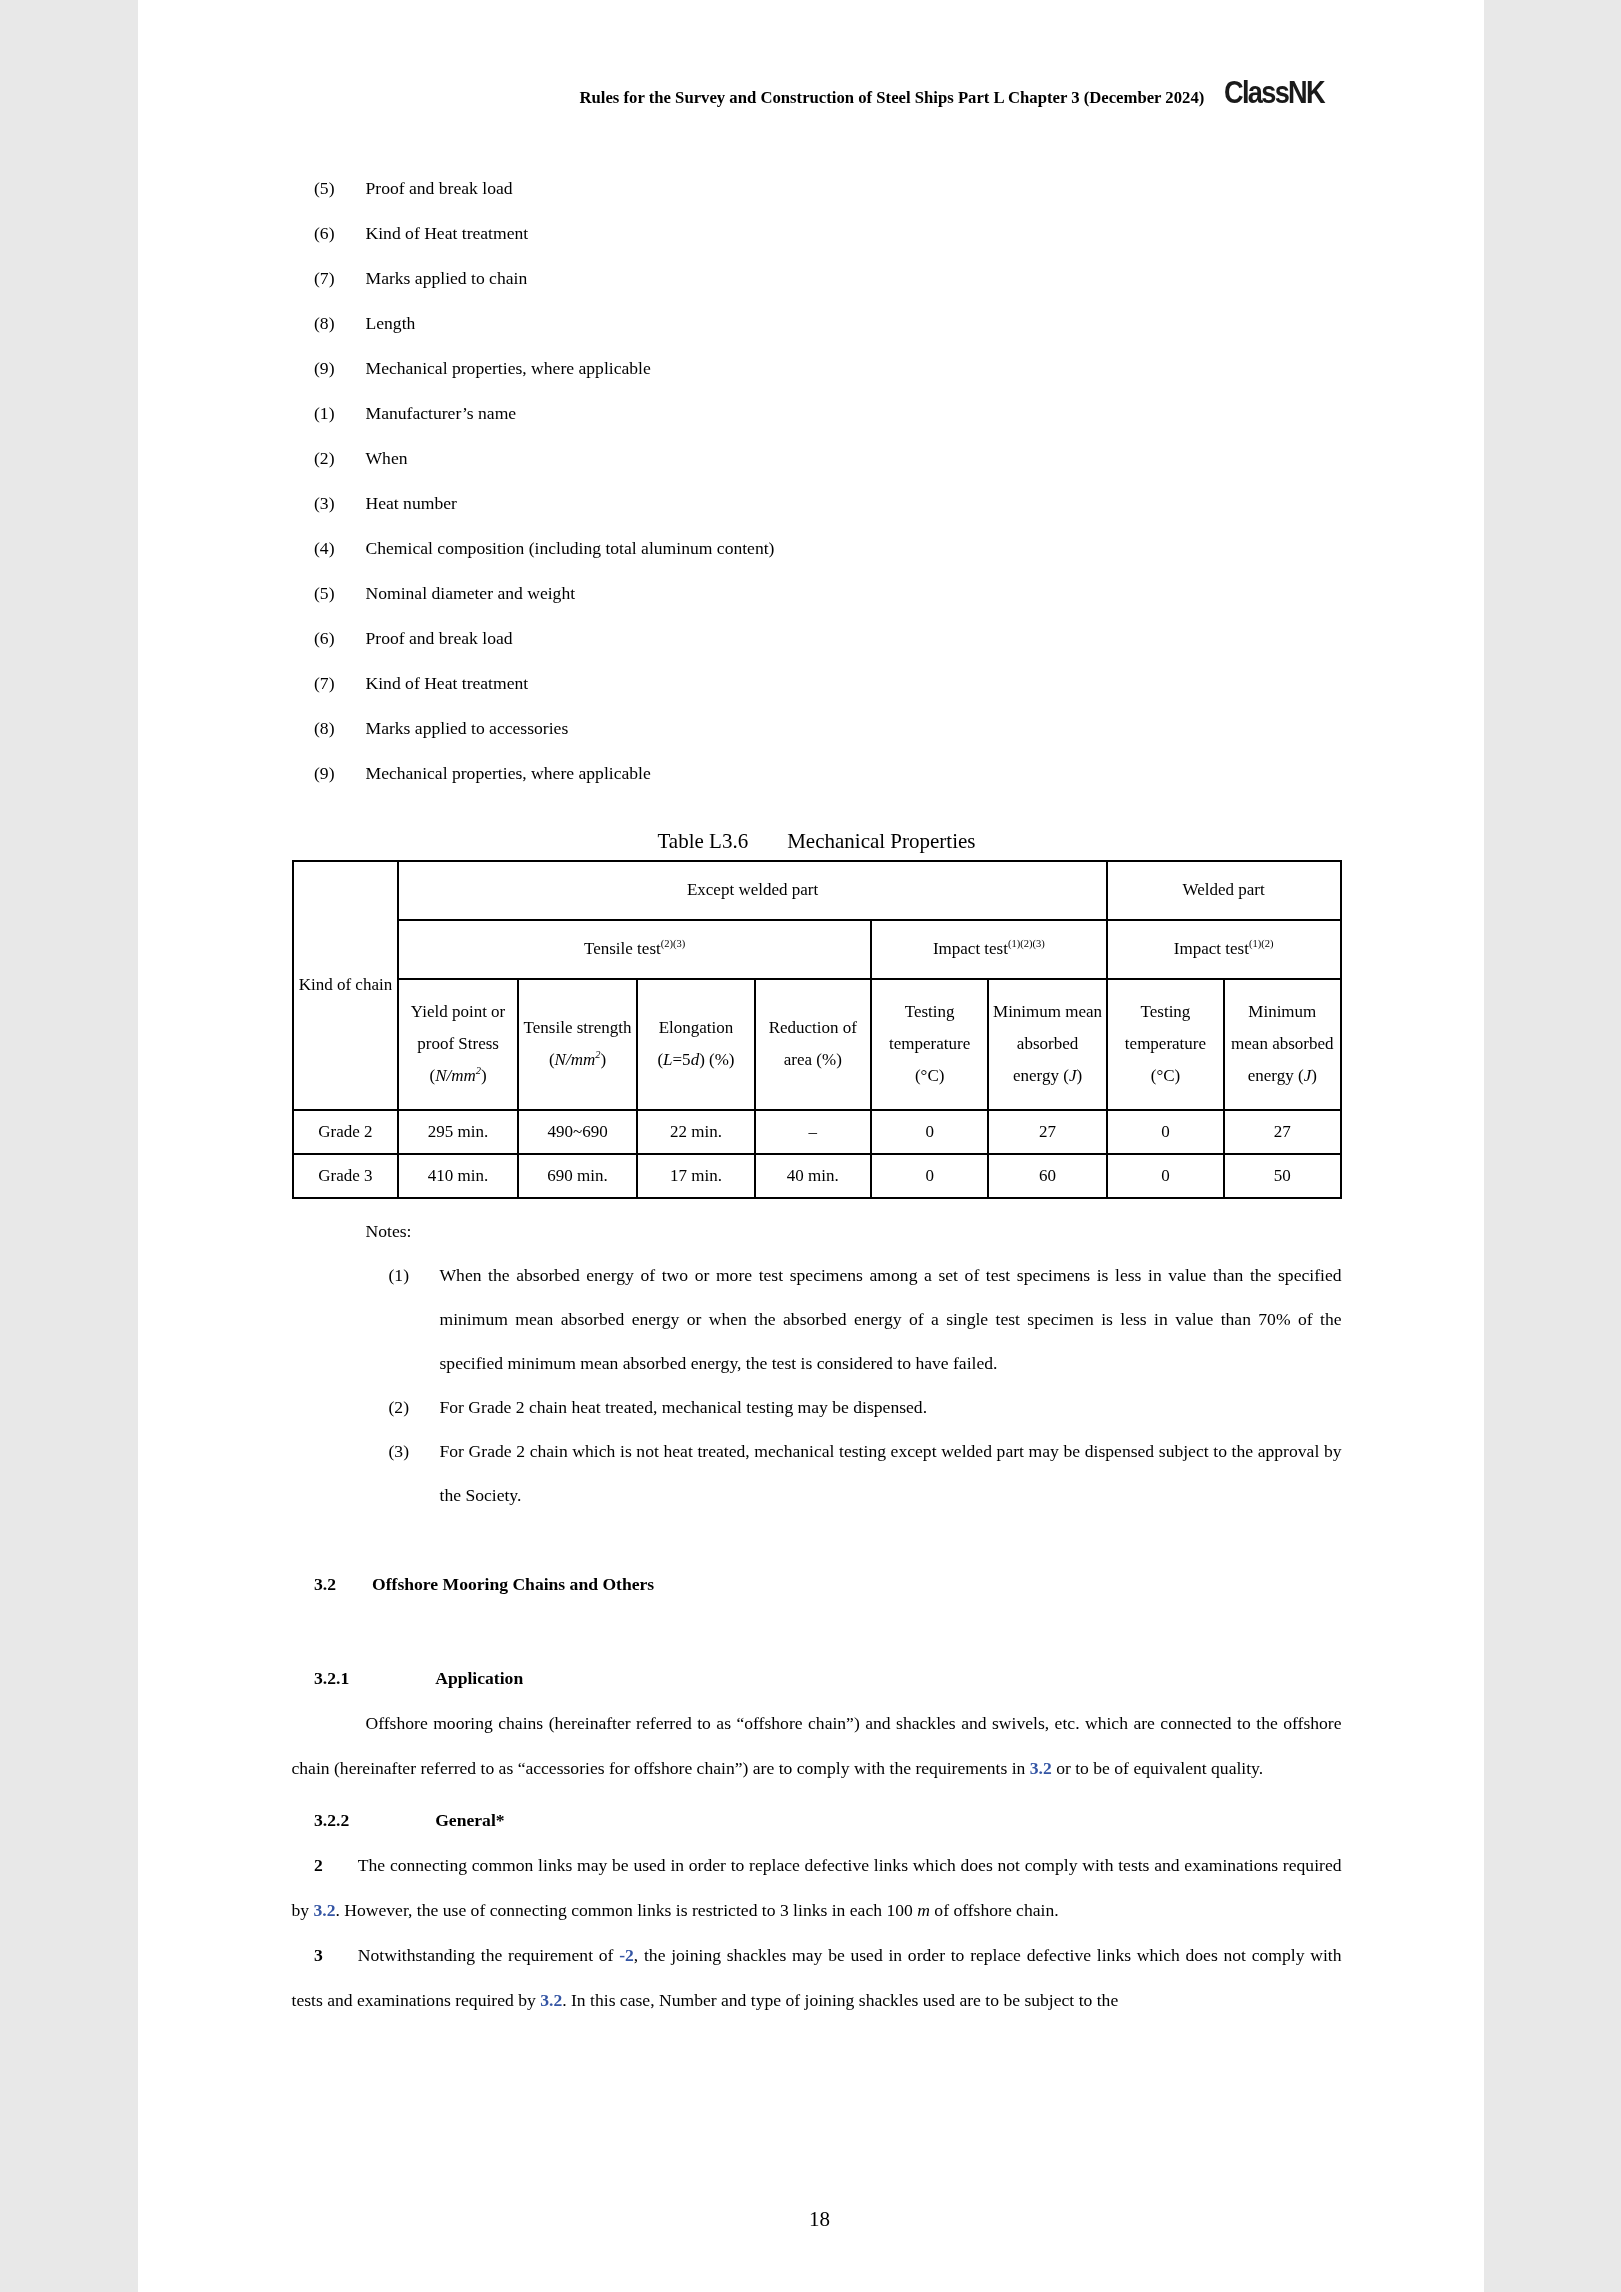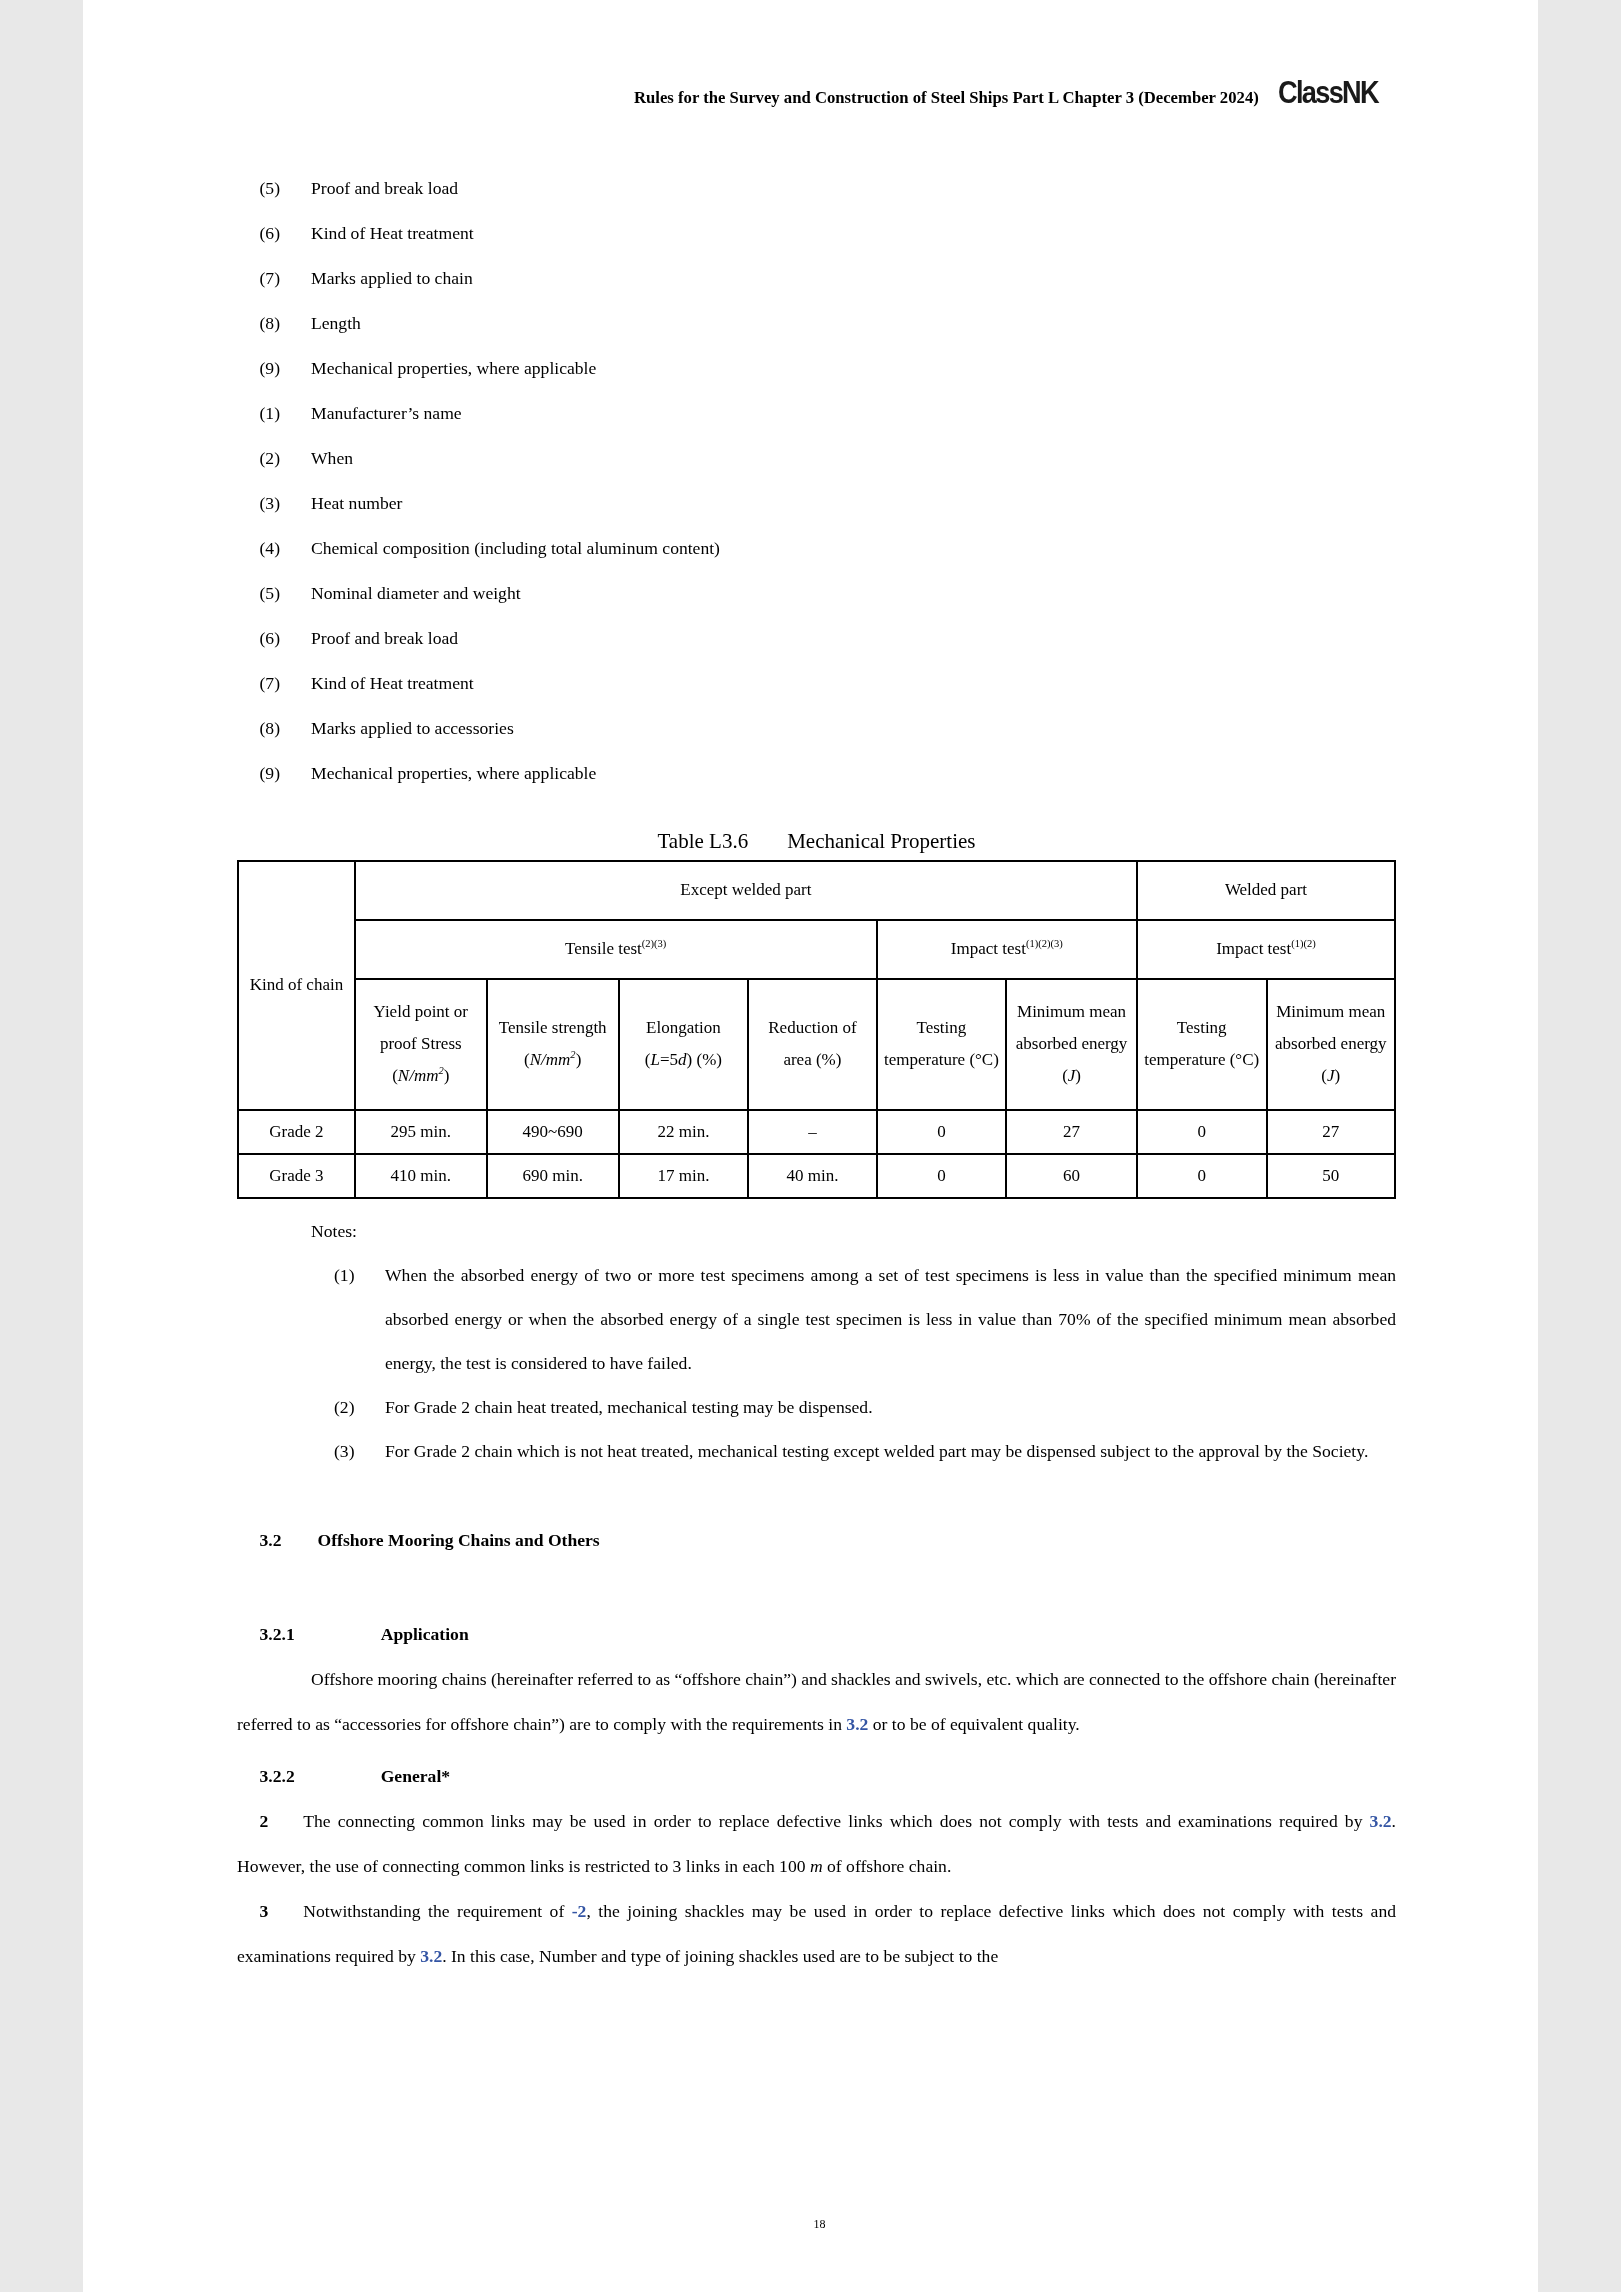--- a/index.html
+++ b/index.html
@@ -1,18 +1,18 @@
 <!DOCTYPE html>
 <html><head>
 <meta charset="utf-8">
 <style>
   html,body { margin:0; padding:0; background:#e8e8e8; }
   .page {
     position:relative;
-    width:1455px; height:2293px;
+    width:1346px; height:2293px;
     margin:0 auto;
     background:#ffffff;
     font-family:"Liberation Serif","DejaVu Serif",serif;
     color:#000;
     overflow:hidden;
   }
   .content { padding:0 142px 0 154px; }
 
   
   .hdr { display:flex; justify-content:flex-end; align-items:baseline; gap:19.6px; padding-top:74px; }
@@ -56,21 +56,21 @@
   .note .n { position:absolute; left:97px; }
 
   
   .h2 { margin-top:45px; font-size:17.6px; font-weight:bold; padding-left:22.5px; line-height:45px; }
   .h2 .h-title { margin-left:36px; }
   .h3 { margin-top:49px; font-size:17.6px; font-weight:bold; padding-left:22.5px; line-height:45px; }
   .h3 .h-title { margin-left:86px; }
   .h3-tight { margin-top:7.8px; }
 
   
-  .pageno { position:absolute; left:0; right:0; bottom:61px; text-align:center; font-size:12px;padding-left:18px; }
+  .pageno { position:absolute; left:0; right:0; bottom:61px; text-align:center; font-size:21px;padding-left:18px; }
 </style>
 </head>
 <body>
 
 <div class="page">
   <div class="content">
 
     <div class="hdr">
       <span class="hdr-title">Rules for the Survey and Construction of Steel Ships Part L Chapter 3 (December 2024)</span>
       <span class="logo">ClassNK</span>

